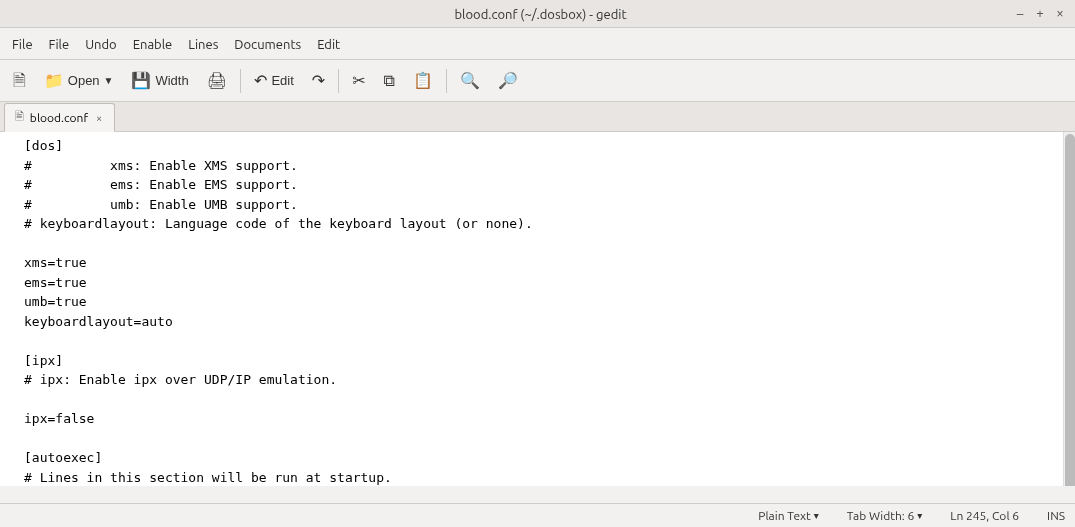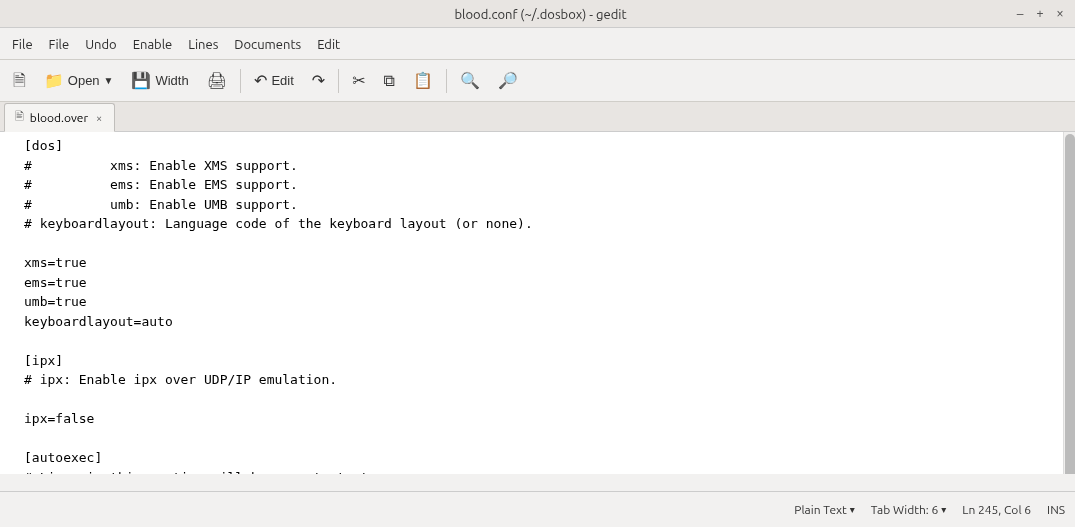--- a/index.html
+++ b/index.html
@@ -167,26 +167,26 @@
       border-radius: 5px;
       position: absolute;
       top: 2px;
       left: 1px;
       height: 400px;
     }
 
     
     #statusbar {
       background: #f2f1f0;
-      height: 36px;
+      height: 24px;
       display: flex;
       align-items: center;
       justify-content: flex-end;
       padding: 0 10px;
-      gap: 16px;
+      gap: 28px;
       border-top: 1px solid #ccc;
       font-size: 12px;
       color: #333;
       margin-top: 17px;
     }
     .status-item {
       display: flex;
       align-items: center;
       gap: 3px;
       cursor: pointer;
@@ -271,21 +271,21 @@
   </button>
 
   <button class="toolbar-btn">
     <span class="toolbar-icon">🔎</span>
   </button>
 </div>
 
 <div id="tabs">
   <div class="tab">
     <span class="tab-file-icon">🖹</span>
-    <span>blood.over</span>
+    <span>blood.conf</span>
     <span class="tab-close">×</span>
   </div>
 </div>
 
 <div id="editor-container">
   <div id="editor" contenteditable="true" style="">[dos]
 #          xms: Enable XMS support.
 #          ems: Enable EMS support.
 #          umb: Enable UMB support.
 # keyboardlayout: Language code of the keyboard layout (or none).

